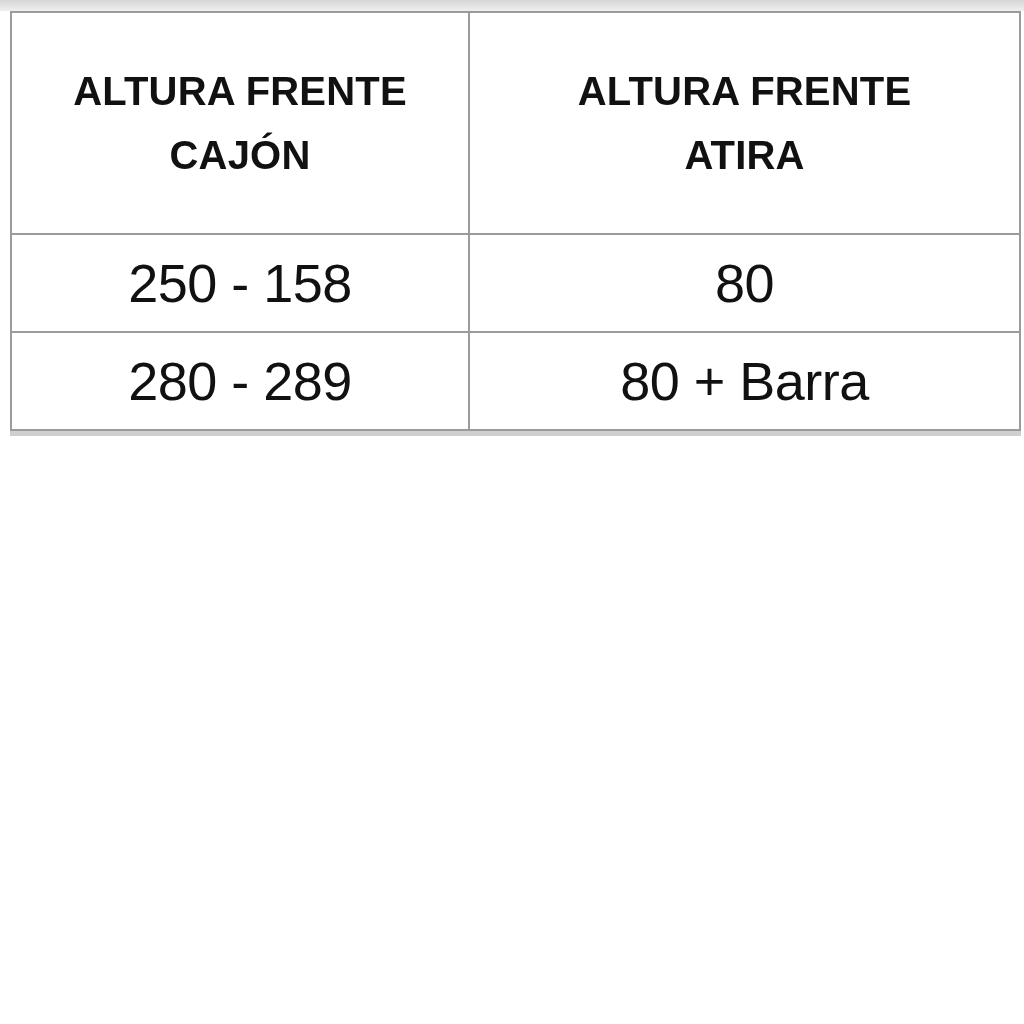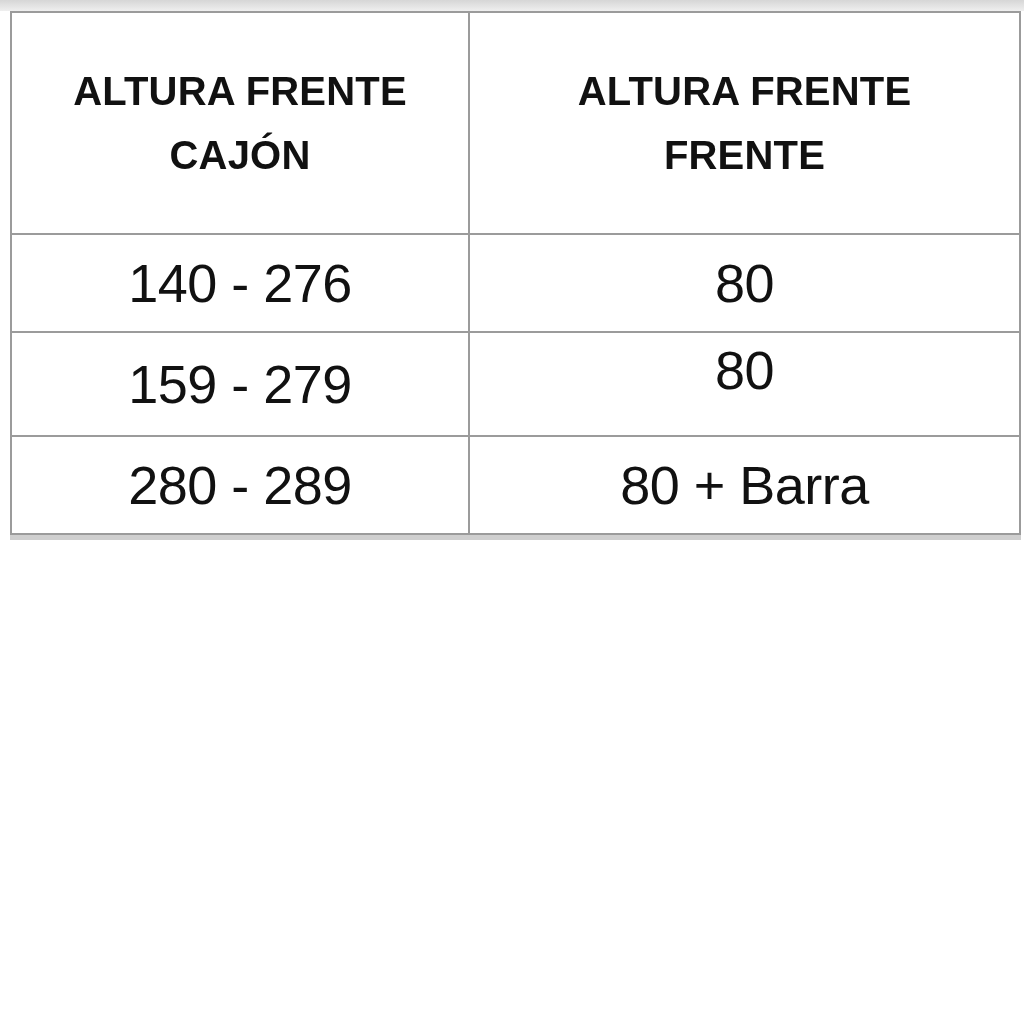--- a/index.html
+++ b/index.html
@@ -80,32 +80,28 @@
       <col class="col-lateral">
     </colgroup>
     <thead>
       <tr>
         <th>
           <span class="hline">ALTURA FRENTE</span>
           <span class="hline">CAJÓN</span>
         </th>
         <th>
           <span class="hline">ALTURA FRENTE</span>
-          <span class="hline">FRENTE</span>
+          <span class="hline">ATIRA</span>
         </th>
       </tr>
     </thead>
     <tbody>
       <tr>
-        <td>140 - 276</td>
+        <td>250 - 158</td>
         <td>80</td>
-      </tr>
-      <tr>
-        <td>159 - 279</td>
-        <td class="raised">80</td>
       </tr>
       <tr>
         <td>280 - 289</td>
         <td>80 + Barra</td>
       </tr>
     </tbody>
   </table>
 </div>
 
 </body></html>

